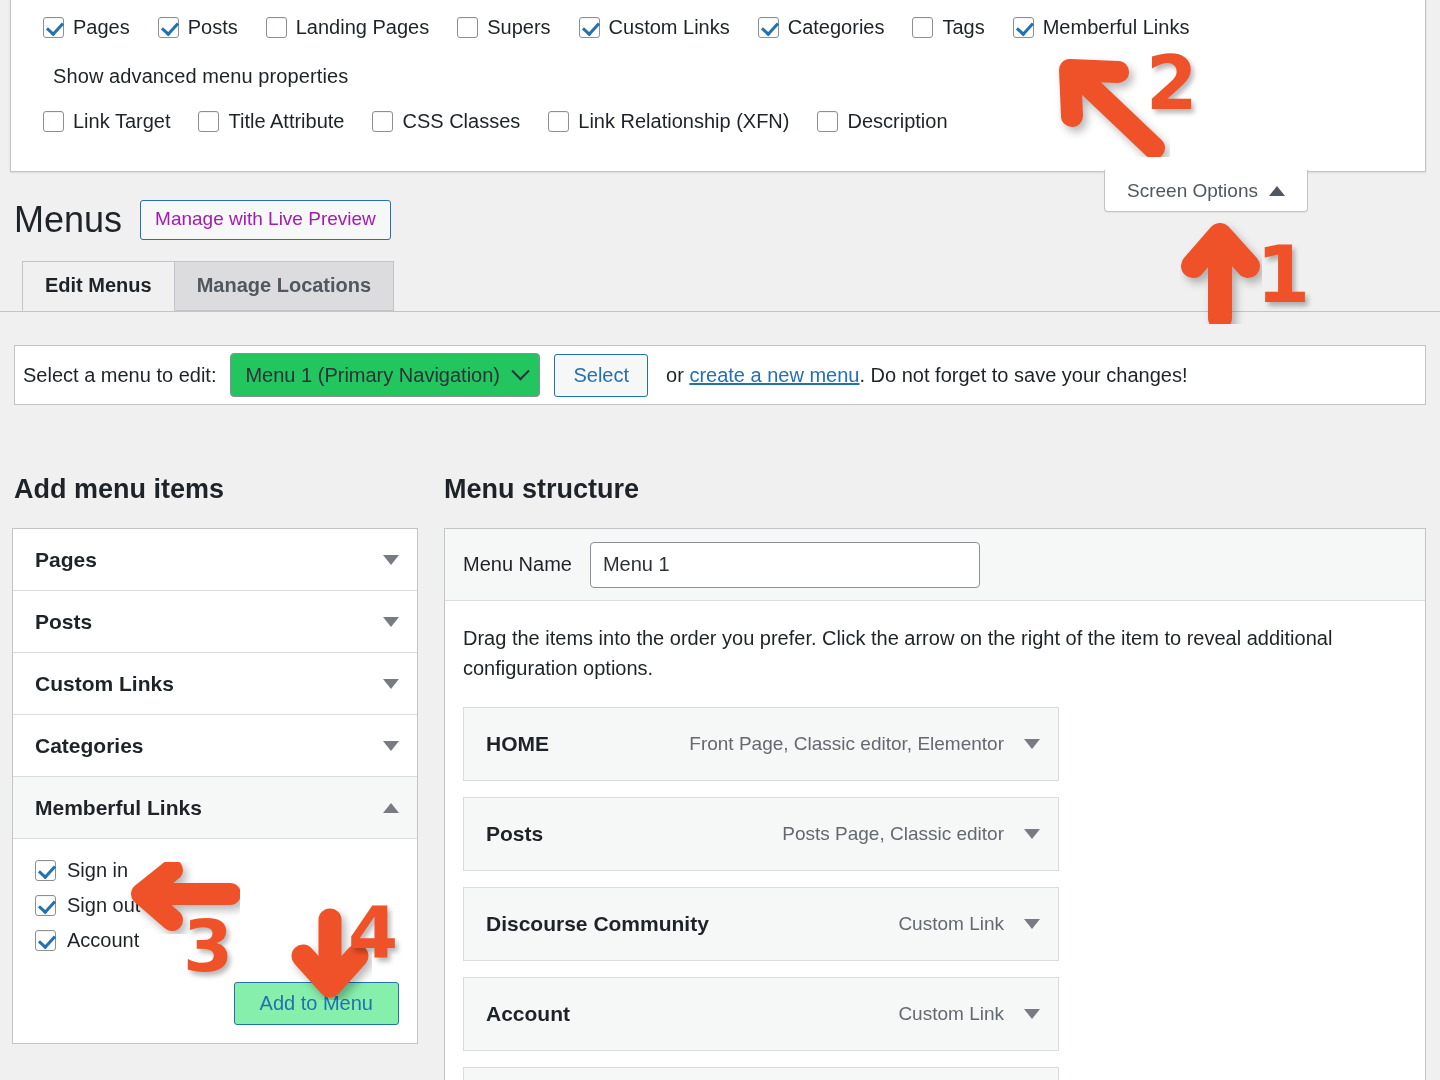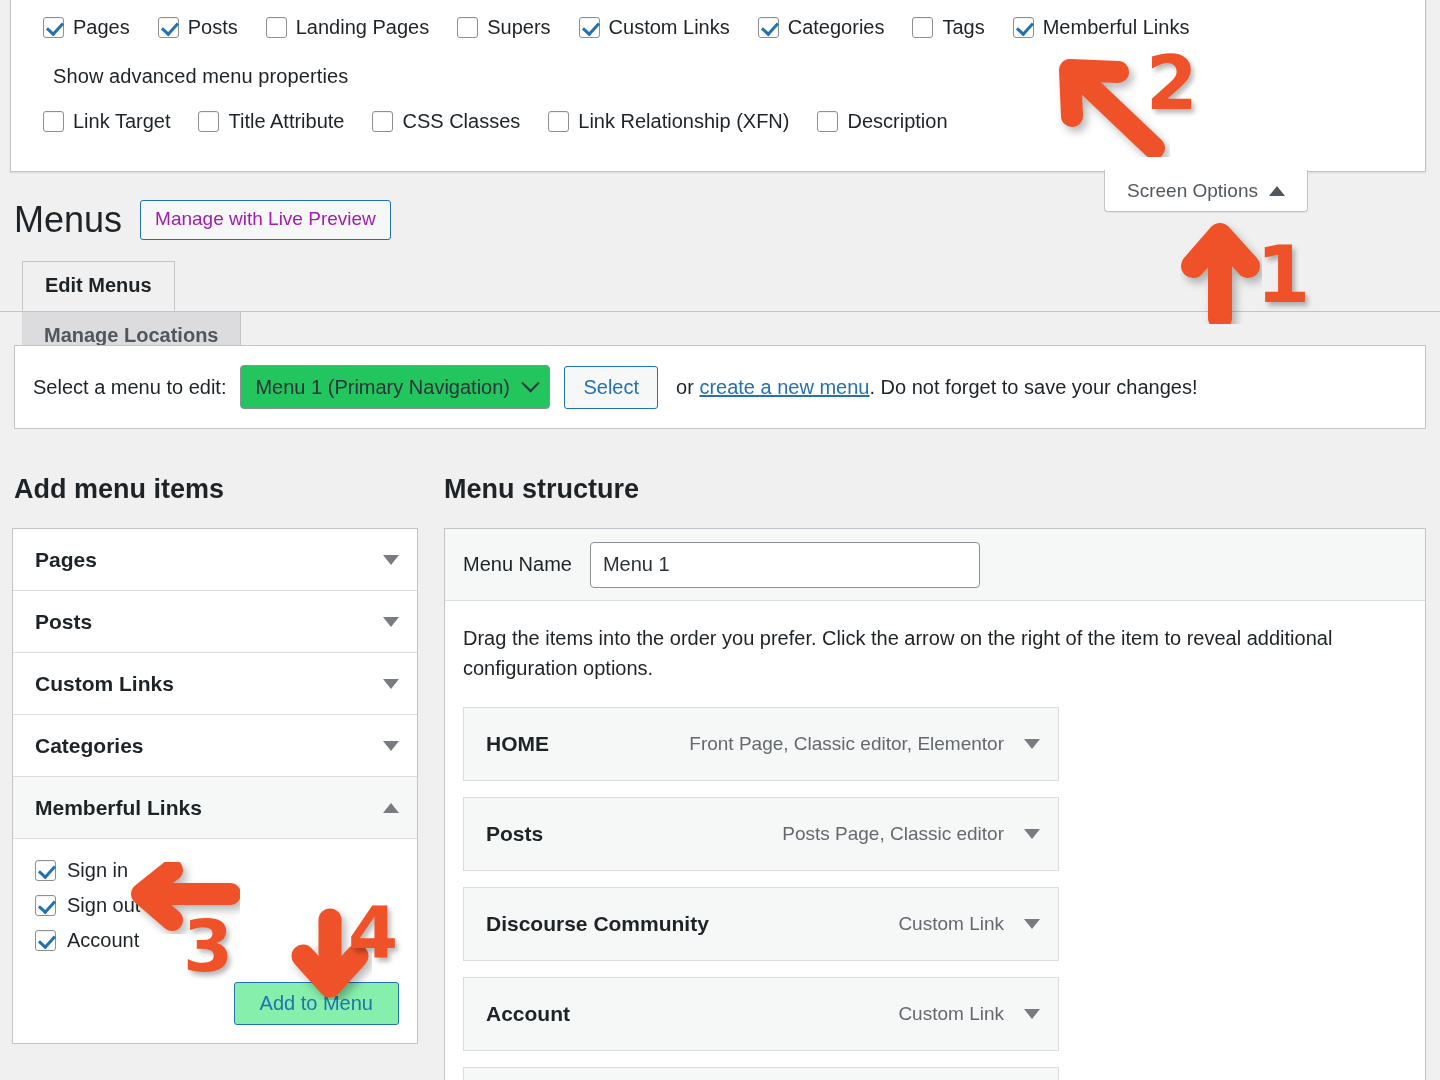--- a/index.html
+++ b/index.html
@@ -68,38 +68,38 @@
   .page-title { font-size: 36px; font-weight: 400; color: #1d2327; line-height: 1; }
   .live-preview-btn {
     margin-left: 18px; padding: 8px 14px 9px;
     border: 1px solid #2271b1; border-radius: 3px;
     background: #f6f7f7; color: #a21caf;
     font-size: 19px; font-weight: normal; cursor: pointer;
     line-height: 1.1;
   }
 
   
-  .tabs { position: absolute; left: 22px; top: 261px; display: flex; align-items: flex-start; flex-direction: column; }
+  .tabs { position: absolute; left: 22px; top: 261px; display: flex; align-items: center; }
   .tab {
     padding: 12px 22px 14px; font-size: 20px; font-weight: bold;
     border: 1px solid #c3c4c7; cursor: pointer; line-height: 1.1;
   }
   .tab.active { background: #f0f0f1; border-bottom-color: #f0f0f1; color: #1d2327; }
   .tab.inactive { background: #dcdcde; color: #50575e; border-left: none; }
   .tabs-rule {
     position: absolute; left: 0px; top: 311px; width: 1440px;
     border-bottom: 1px solid #c3c4c7;
   }
 
   
   .select-bar {
     position: absolute; left: 14px; top: 345px;
-    width: 1412px; height: 84px;
+    width: 1412px; height: 60px;
     background: #fff; border: 1px solid #c3c4c7;
-    display: flex; align-items: center; padding-left: 18px;
+    display: flex; align-items: center; padding-left: 8px;
   }
   .select-bar .lead { font-size: 20px; color: #1d2327; }
   .menu-select {
     margin-left: 14px; width: 310px; height: 44px;
     border: 1px solid #8c8f94; border-radius: 4px; background: #22c55e;
     display: flex; align-items: center; justify-content: space-between;
     padding: 0 12px 0 14px; cursor: pointer;
   }
   .menu-select .v { font-size: 20px; color: #2c3338; }
   .chev {

